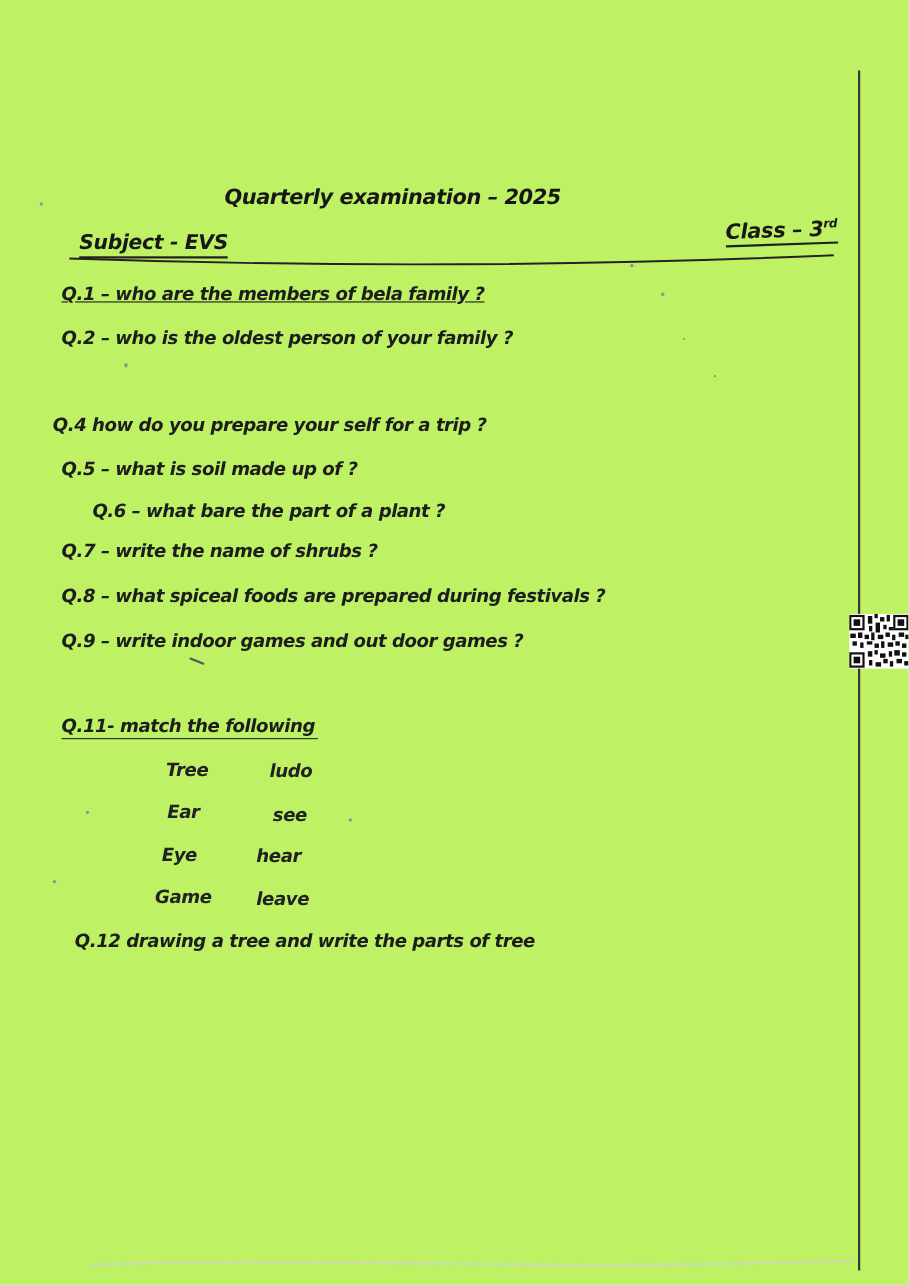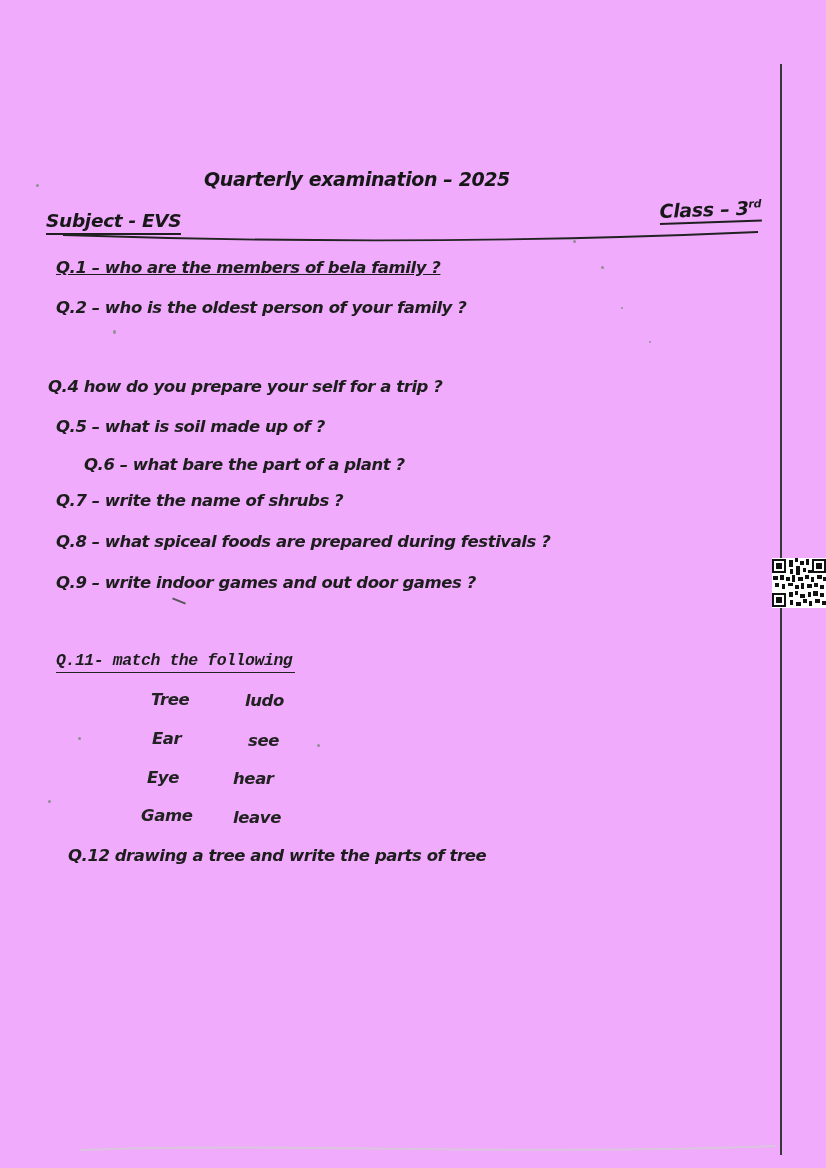--- a/index.html
+++ b/index.html
@@ -1,19 +1,19 @@
 <!DOCTYPE html>
 <html><head>
 <meta charset="utf-8">
 <style>
   html,body{margin:0;padding:0;background:#e9e9e9;}
   .page{
     position:relative;
     width:826px;height:1168px;
-    background:#f0abfc;
+    background:#bef264;
     overflow:hidden;
     font-family:"DejaVu Sans",sans-serif;
     color:#1c1c1c;
   }
   .abs{position:absolute;white-space:nowrap;}
   .title{
     font:italic 700 19px "DejaVu Sans",sans-serif;
     letter-spacing:-0.4px;color:#171717;
   }
   .subject{
@@ -49,39 +49,39 @@
   .smudge{position:absolute;left:70px;top:1136px;}
   .qr{position:absolute;left:772px;top:558px;}
 </style>
 </head>
 <body>
 
 <div class="page">
 
   <div class="abs title" style="left:204px;top:168px;">Quarterly examination – 2025</div>
 
-  <div class="abs subject" style="left:46px;top:210px;font-style:italic;">Subject  - EVS</div>
+  <div class="abs subject" style="left:72px;top:210px;font-style:italic;">Subject  - EVS</div>
 
   <div class="abs classblk" style="left:660px;top:200px;"><span>Class – 3</span><sup>rd</sup></div>
 
   <svg class="abs" style="left:58px;top:226px;" width="706" height="22">
     <path d="M5,9 Q360,21 700,6" stroke="#222" stroke-width="1.8" fill="none"></path>
   </svg>
 
   <div class="abs q" style="left:56px;top:258px;text-decoration:underline;">Q.1 – who are the members of bela family ?</div>
   <div class="abs q" style="left:56px;top:298px;">Q.2 – who is the oldest person of your family ?</div>
   <div class="abs q" style="left:48px;top:377px;">Q.4 how do you prepare your self for a trip ?</div>
   <div class="abs q" style="left:56px;top:417px;">Q.5 – what is soil made up of ?</div>
   <div class="abs q" style="left:56px;top:455px;margin-left:28px;">Q.6 – what bare the part of a plant ?</div>
   <div class="abs q" style="left:56px;top:491px;">Q.7 – write the name of shrubs ?</div>
   <div class="abs q" style="left:56px;top:532px;">Q.8 – what spiceal foods are prepared during festivals ?</div>
   <div class="abs q" style="left:56px;top:573px;">Q.9 – write indoor games and out door games ?</div>
 
 
-  <div class="abs q" style="left:56px;top:650px;"><span class="u" style="padding-left:0;font-family:Liberation Mono, monospace;">Q.11- match the following</span></div>
+  <div class="abs q" style="left:56px;top:650px;"><span class="u" style="padding-left:0;">Q.11- match the following</span></div>
 
   <div class="abs match" style="left:151px;top:690px;">Tree</div>
   <div class="abs match" style="left:245px;top:691px;">ludo</div>
 
   <div class="abs match" style="left:152px;top:729px;">Ear</div>
   <div class="abs match" style="left:248px;top:731px;">see</div>
 
   <div class="abs match" style="left:147px;top:768px;">Eye</div>
   <div class="abs match" style="left:233px;top:769px;">hear</div>
 

